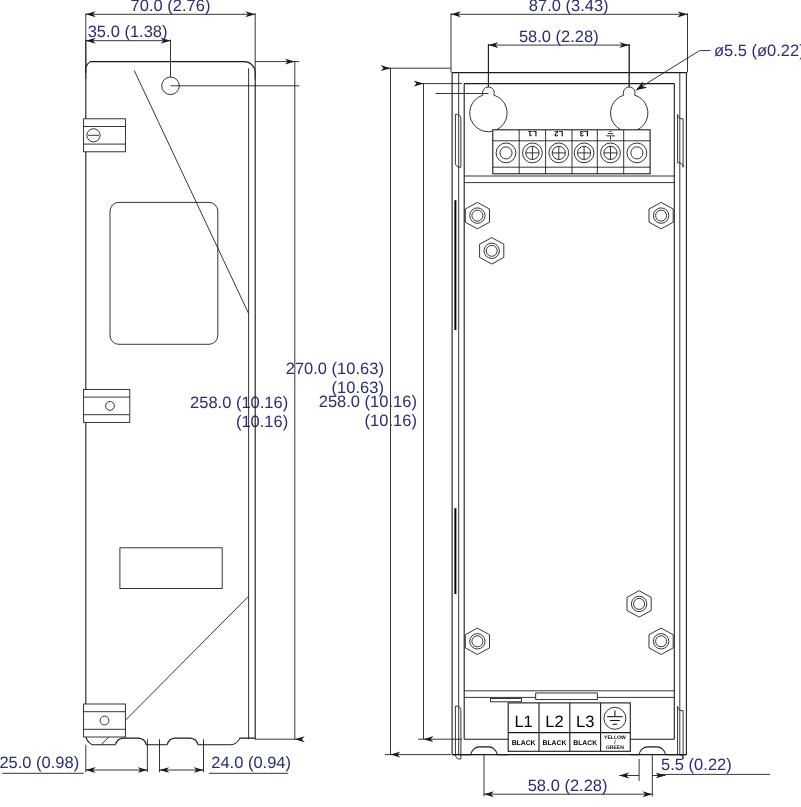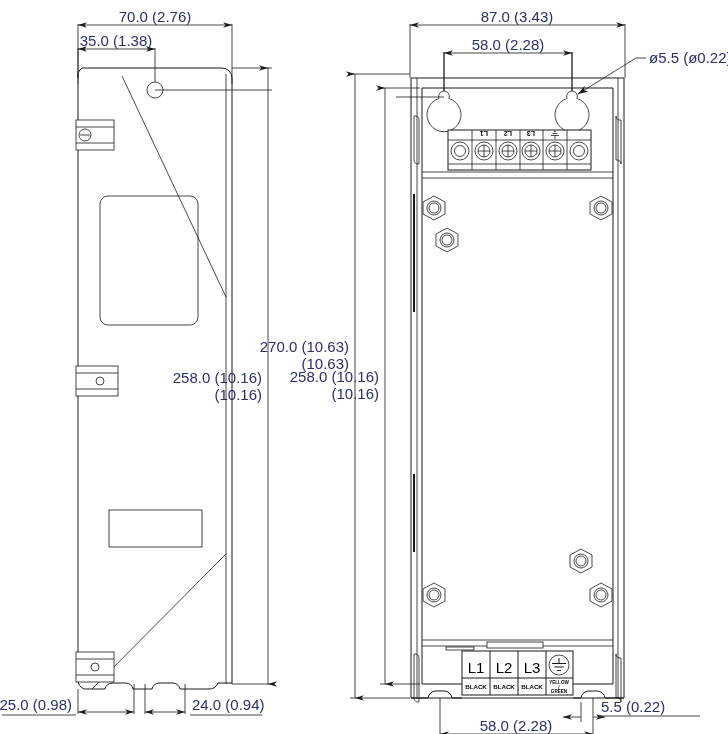--- a/index.html
+++ b/index.html
@@ -11,21 +11,21 @@
   body {
     width: 728px;
     height: 734px;
     font-family: "Liberation Sans", sans-serif;
     overflow: hidden;
     position: relative;
   }
   #drawing-root {
     position: absolute;
     left: 0;
-    top: 12px;
+    top: 0;
     width: 728px;
     height: 692px;
   }
   svg#tech-drawing {
     display: block;
     width: 728px;
     height: 734px;
   }
   .dim-text {
     font-family: "Liberation Sans", sans-serif;

